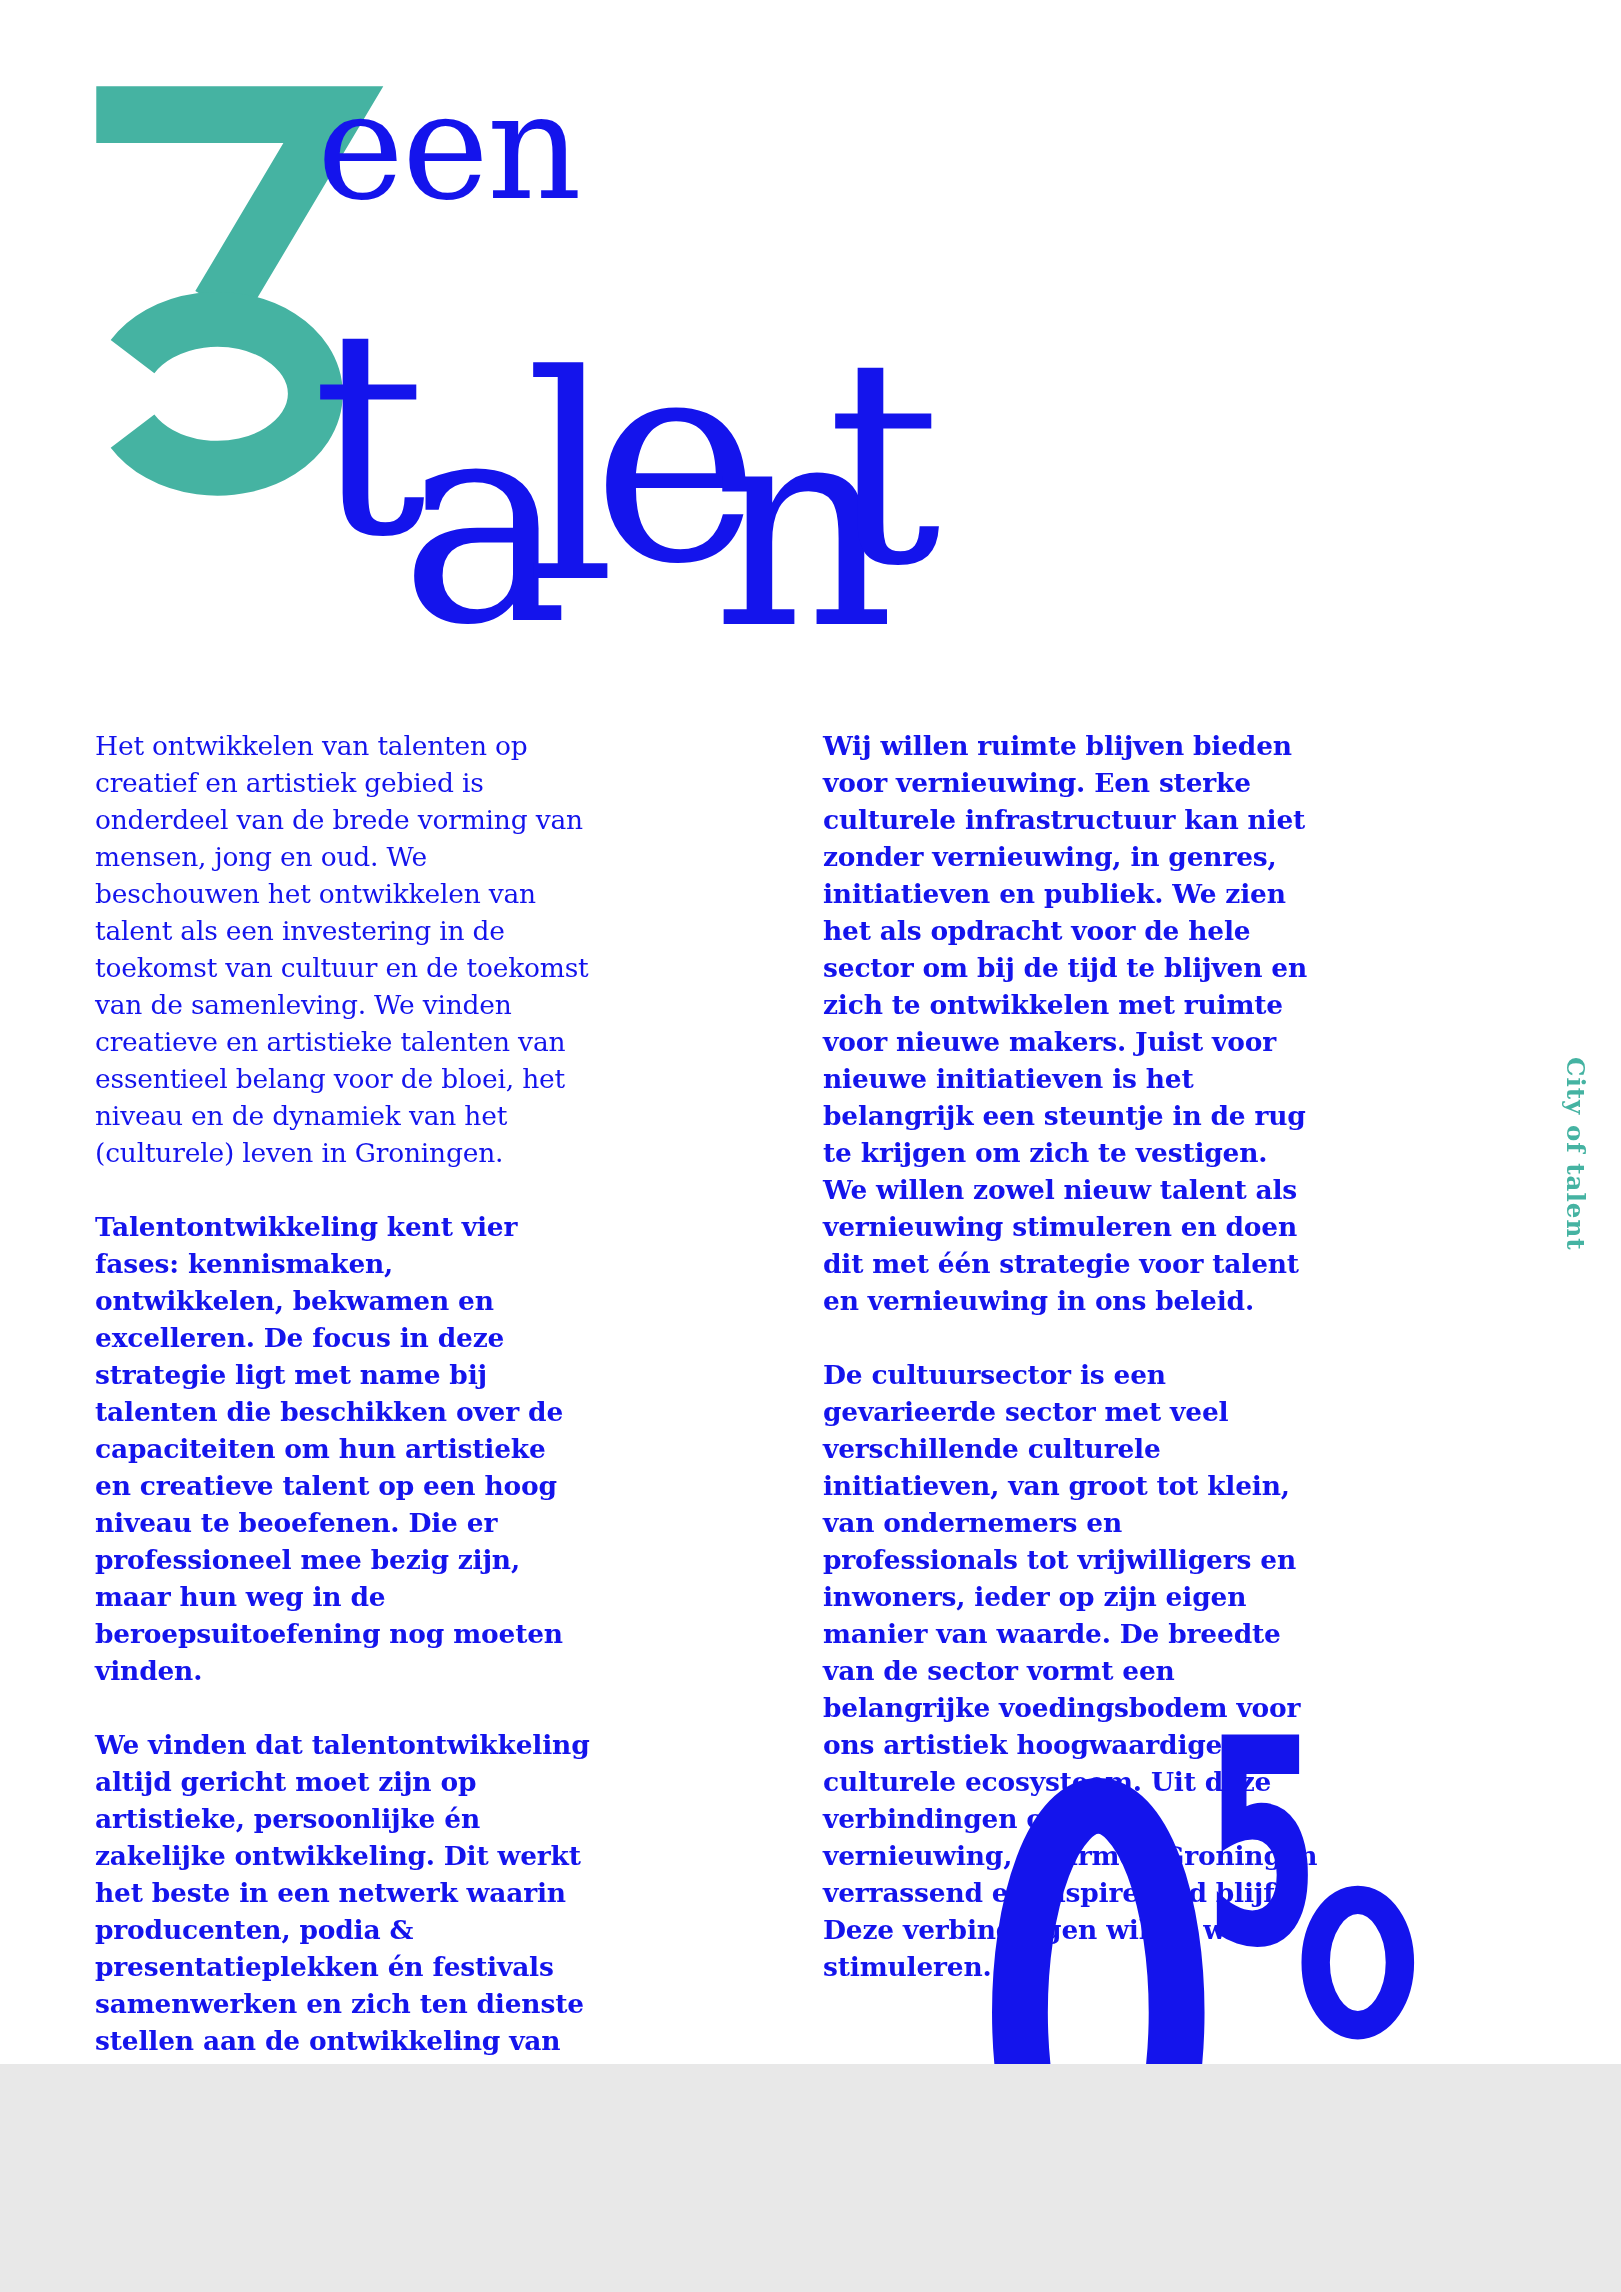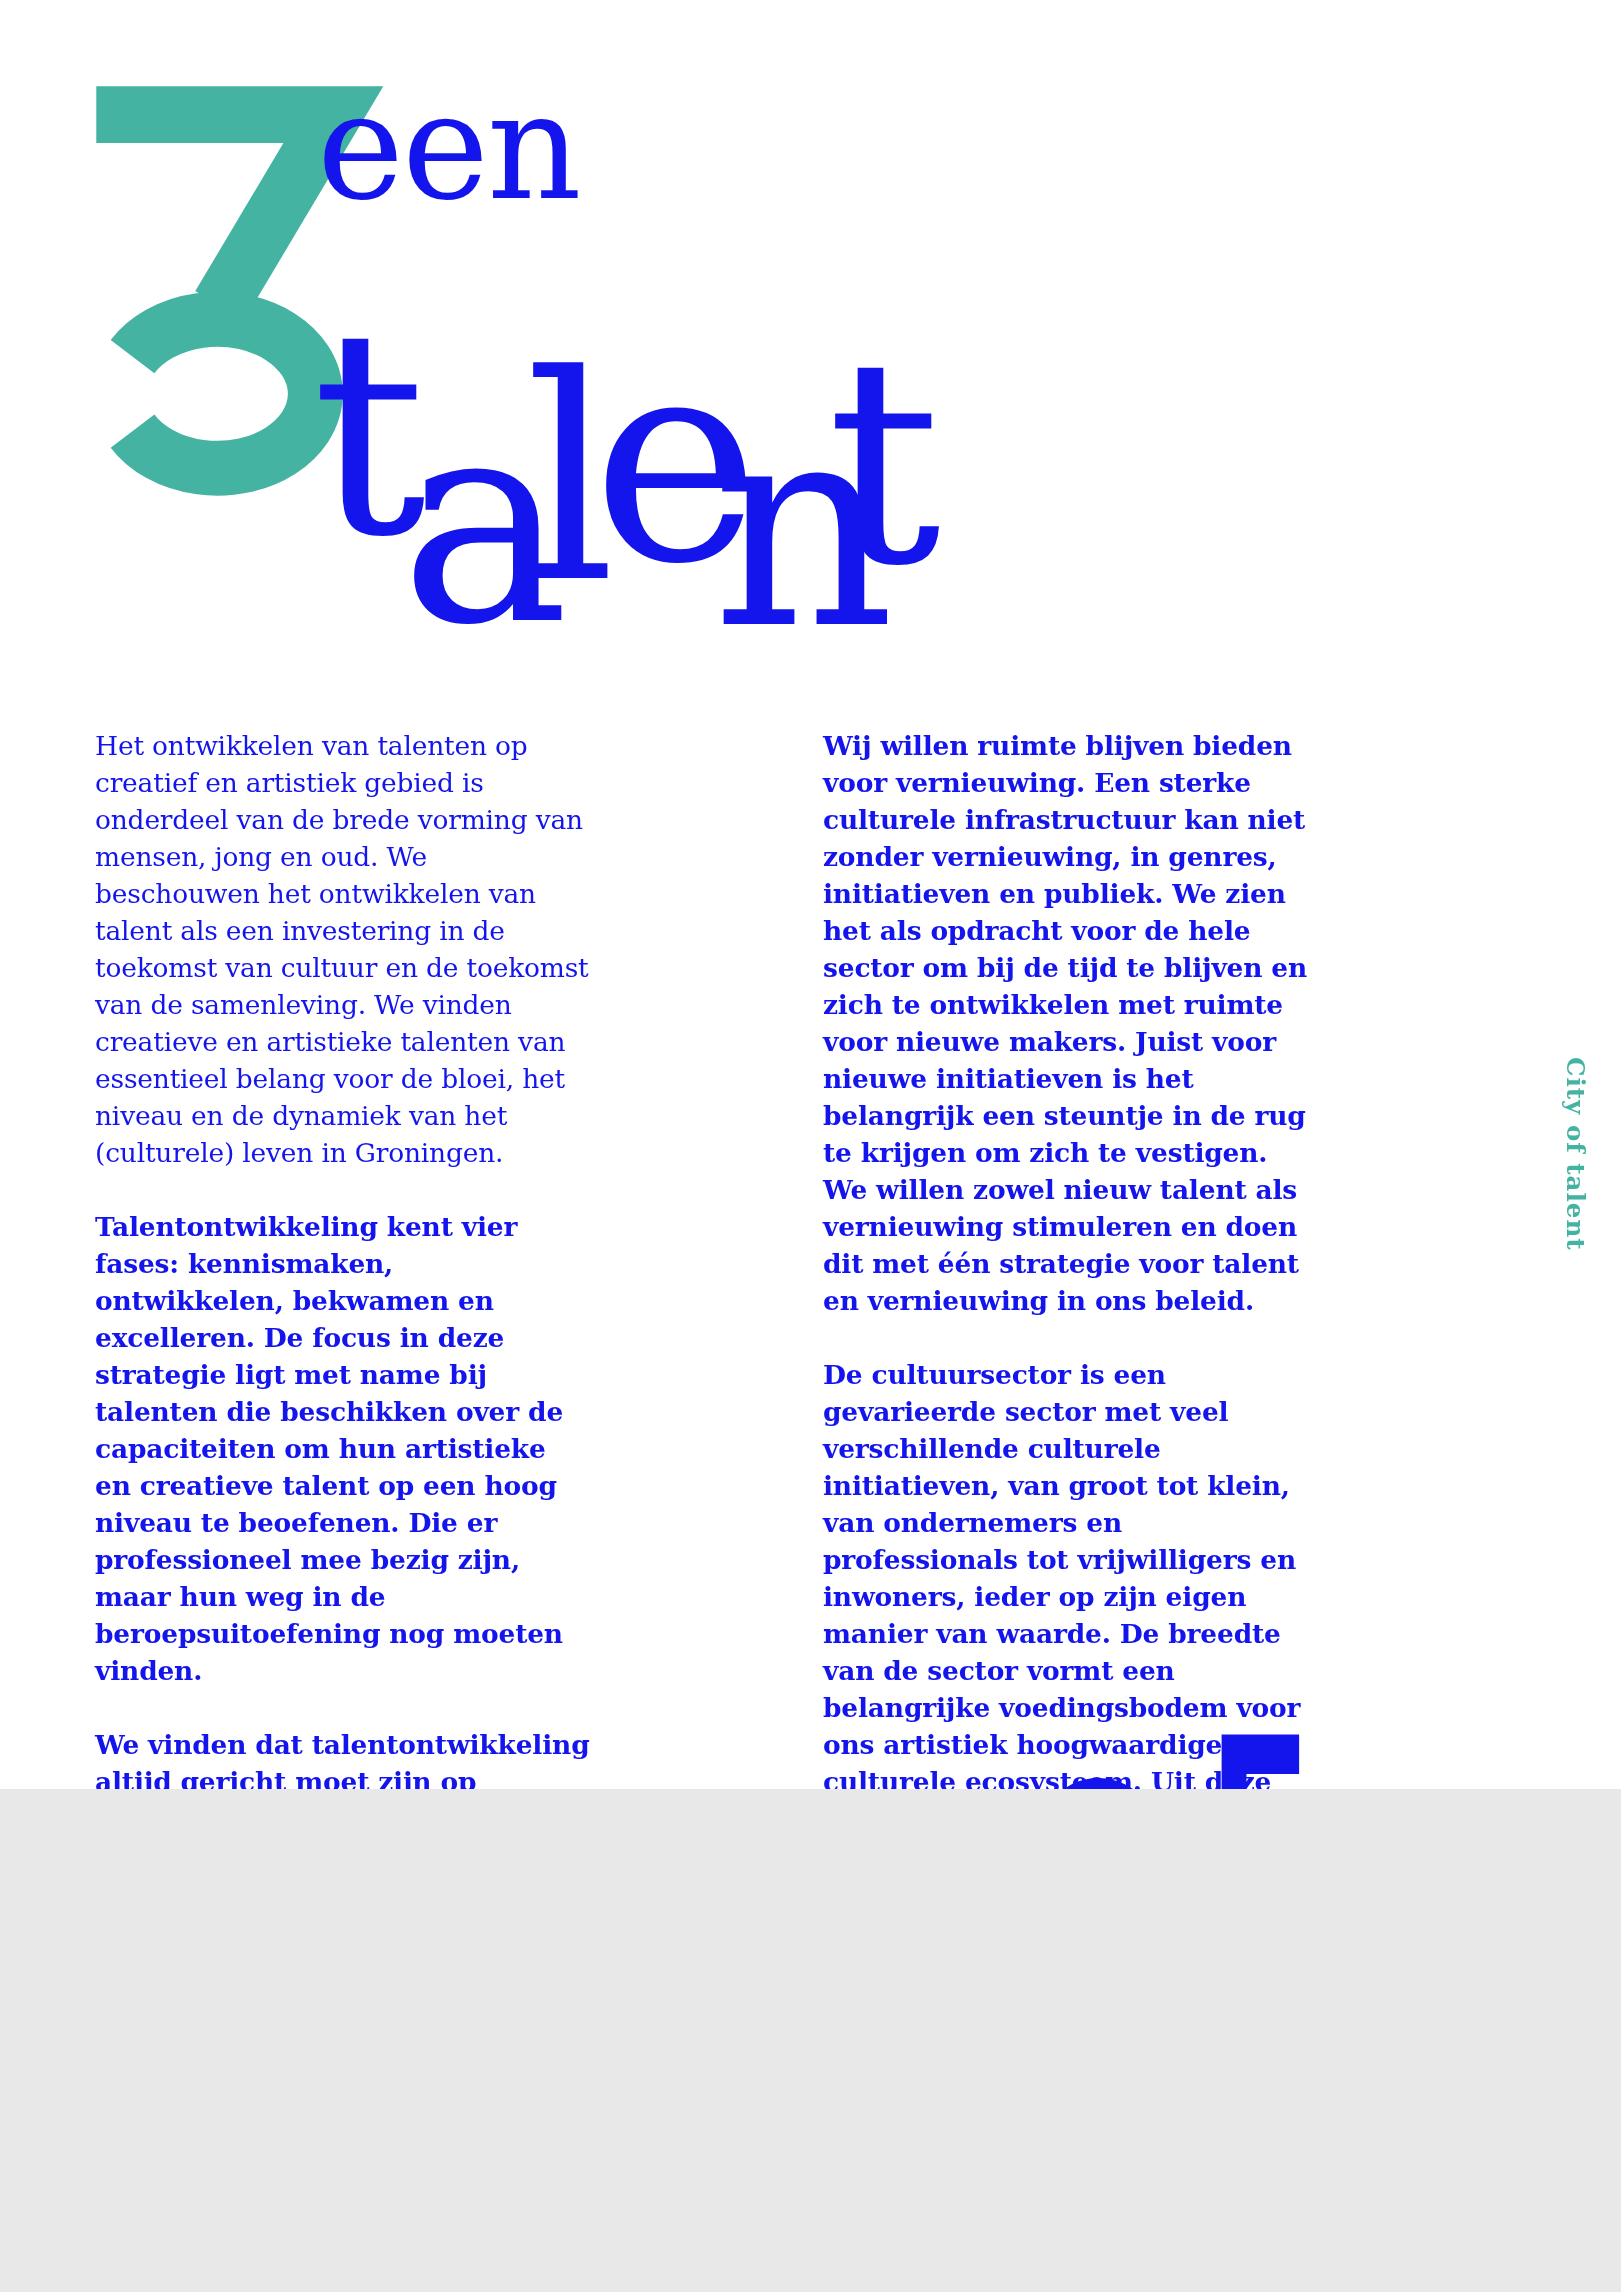--- a/index.html
+++ b/index.html
@@ -4,21 +4,21 @@
 <style>
   :root{
     --teal:#45b3a2;
     --blue:#1414ec;
     --ink:#111111;
     --paper:#ffffff;
   }
   html,body{margin:0;padding:0;background:#e8e8e8;}
   .page{
     position:relative;
-    width:1621px;height:1789px;
+    width:1621px;height:2064px;
     margin:0 auto;
     background:var(--paper);
     overflow:hidden;
     font-family:"DejaVu Serif", serif;
   }
   
   .chapter-svg{position:absolute;left:0;top:0;width:412px;height:529px;}
   .title-line{
     position:absolute;
     color:var(--blue);

